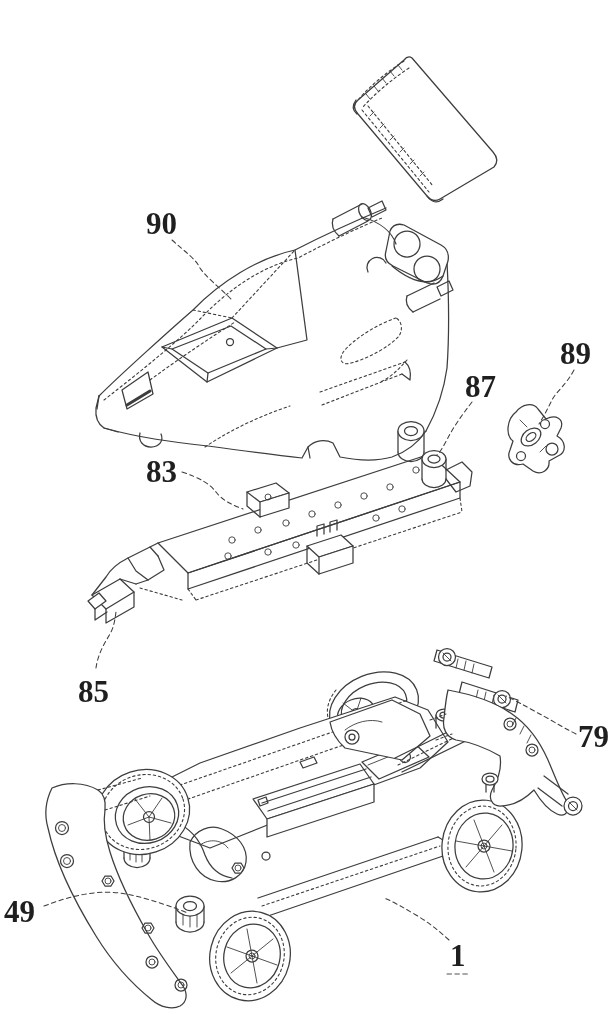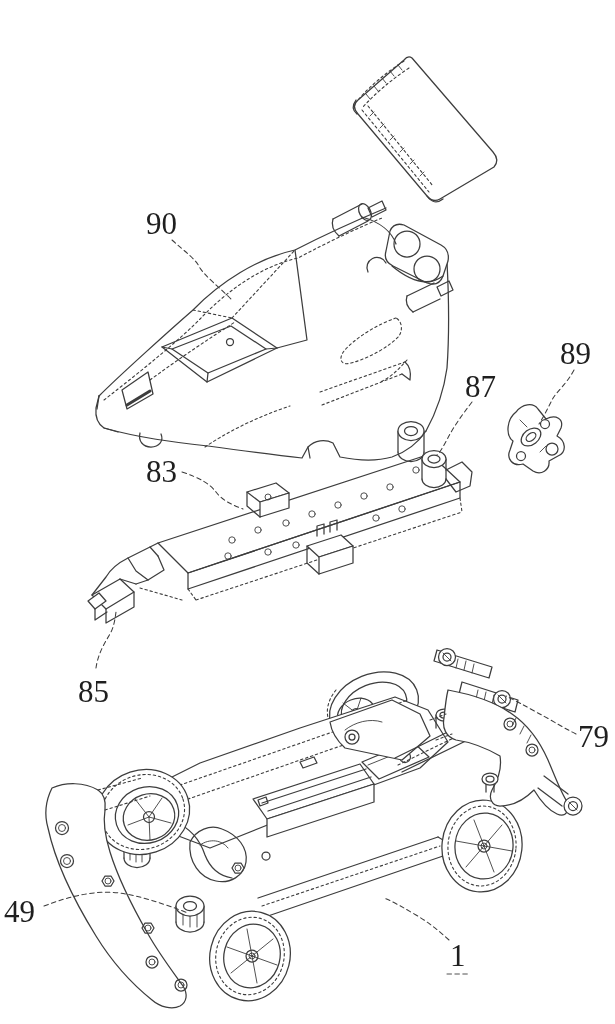--- a/index.html
+++ b/index.html
@@ -5,20 +5,21 @@
   :root{
     --ink:#3d3d3d;
     --paper:#ffffff;
     --label:#1f1f1f;
   }
   html,body{margin:0;padding:0;background:#e8e8e8;}
   .stage{
     position:relative;width:615px;height:1024px;margin:0 auto;
     background:var(--paper);overflow:hidden;
     font-family:"Liberation Serif", serif;
+    font-weight:bold;
   }
   svg{display:block;width:615px;height:1024px;}
   .s{fill:none;stroke:var(--ink);stroke-width:1.25;stroke-linecap:round;stroke-linejoin:round;}
   .sf{fill:var(--paper);stroke:var(--ink);stroke-width:1.25;stroke-linecap:round;stroke-linejoin:round;}
   .d{fill:none;stroke:var(--ink);stroke-width:1.1;stroke-dasharray:2.4 2.8;stroke-linecap:round;}
   .ld{fill:none;stroke:var(--ink);stroke-width:1.05;stroke-dasharray:4.5 3.4;stroke-linecap:round;}
   .thin{stroke-width:0.9;}
   .thick{stroke-width:3;}
   .lbl{font-family:"Liberation Serif", serif;font-size:31px;fill:var(--label);}
 </style>

